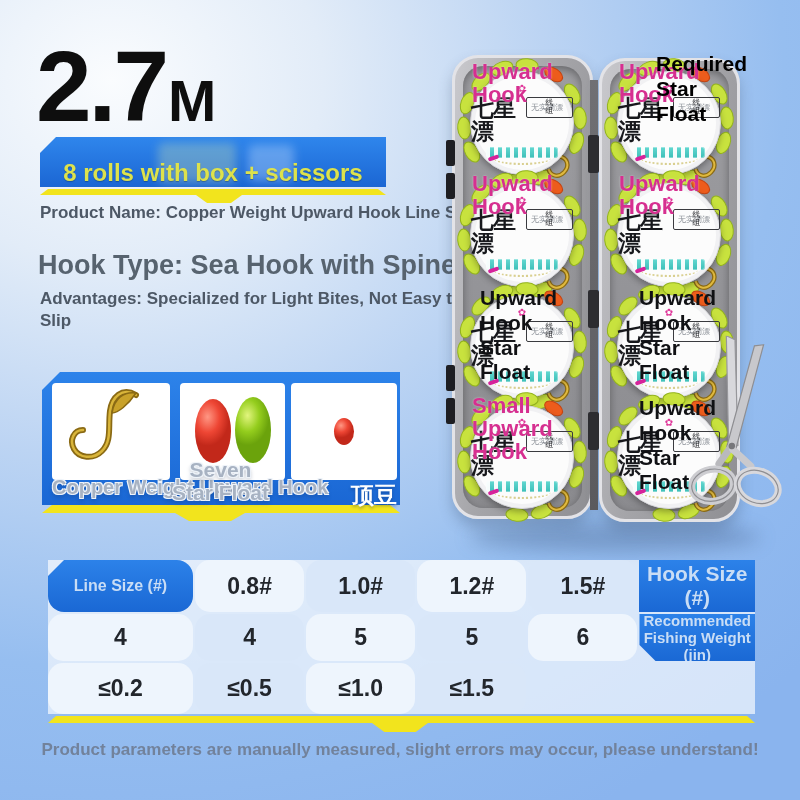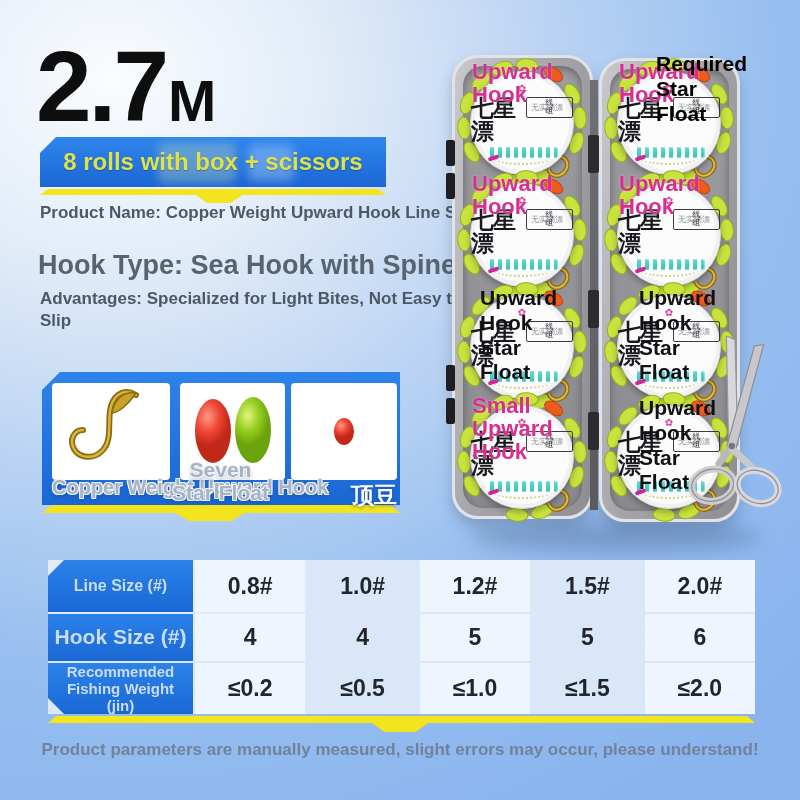--- a/index.html
+++ b/index.html
@@ -10,21 +10,21 @@
   }
   .abs{position:absolute;}
   
   .title{left:36px;top:36px;font-weight:900;color:#0e0e0e;letter-spacing:-3px;line-height:1;}
   .title .big{font-size:100px;}
   .title .unit{font-size:58px;letter-spacing:0;margin-left:2px;}
   
   .banner{left:40px;top:137px;width:346px;height:50px;
     background:linear-gradient(180deg,#2f86ec,#1b66d3);
     clip-path:polygon(16px 0,100% 0,100% 100%,0 100%,0 16px);
-    display:flex;align-items:center;justify-content:center;}
+    display:flex;align-items:flex-end;justify-content:center;}
   .banner .ghost{position:absolute;border-radius:6px;filter:blur(5px);}
   .banner .g1{left:118px;top:6px;width:78px;height:40px;background:rgba(225,238,170,.30);}
   .banner .g2{left:208px;top:8px;width:46px;height:36px;background:rgba(205,228,255,.35);}
   .banner-text{position:relative;font-size:24px;font-weight:800;color:#dde24c;text-shadow:0 1px 1px rgba(0,0,0,.25);}
   .yline{background:#f2e41d;}
   .banner-line{left:40px;top:189px;width:346px;height:6px;clip-path:polygon(8px 0,calc(100% - 8px) 0,100% 100%,0 100%);}
   .banner-tab{left:196px;top:195px;width:46px;height:8px;clip-path:polygon(0 0,100% 0,76% 100%,24% 100%);}
   
   .pname{left:40px;top:202px;width:432px;font-size:17px;font-weight:700;color:#4d5866;line-height:1.32;}
   .htype{left:38px;top:250px;font-size:27px;font-weight:800;color:#57636f;}
@@ -86,24 +86,24 @@
   .ov.blacklist{left:33px;top:14px;width:84px;font-size:21px;color:#101114;text-align:left;line-height:1.18;}
   .ov.blackreq{left:62px;top:4px;width:86px;font-size:21px;color:#000000;line-height:1.18;}
   
   .scissors{left:252px;top:298px;width:120px;height:195px;transform:rotate(6deg);}
   
   .spec{left:48px;top:560px;width:707px;height:154px;display:grid;
     grid-template-columns:145px repeat(5,1fr);grid-template-rows:52px 47px 51px;gap:2px;
     background:rgba(255,255,255,.65);}
   .hcell{background:linear-gradient(180deg,#2c82e9,#1a68d4);color:#c9ddf5;font-weight:700;
     display:flex;align-items:center;justify-content:center;text-align:center;line-height:1.15;}
-  .h1{font-size:16px;clip-path:polygon(16px 0,100% 0,100% 100%,0 100%,0 16px);}
+  .h1{font-size:16px;clip-path:polygon(16px 0,100% 0,100% 100%,0 100%,0 16px);border-radius:16px;}
   .h2{font-size:21px;}
   .h3{font-size:15px;clip-path:polygon(0 0,100% 0,100% 100%,16px 100%,0 calc(100% - 16px));padding:8px 4px;}
-  .vcell{display:flex;align-items:center;justify-content:center;font-size:23px;font-weight:600;color:#22262c;}
+  .vcell{display:flex;align-items:center;justify-content:center;font-size:23px;font-weight:600;color:#22262c;border-radius:15px;}
   .ca{background:#eef5fd;}
   .cb{background:#d9e7f9;}
   .table-line{left:48px;top:716px;width:707px;height:7px;clip-path:polygon(8px 0,calc(100% - 8px) 0,100% 100%,0 100%);}
   .table-tab{left:372px;top:723px;width:56px;height:9px;clip-path:polygon(0 0,100% 0,78% 100%,22% 100%);}
   
   .disclaimer{left:0;top:740px;width:800px;text-align:center;font-size:17px;font-weight:700;color:#72829b;}
 </style>
 </head>
 <body>
 
@@ -343,33 +343,31 @@
       <circle cx="51" cy="109" r="3.2" fill="#77777b"></circle>
     </svg>
   </div>
 
   <div class="abs spec">
     <div class="hcell h1">Line Size (#)</div>
     <div class="vcell ca">0.8#</div>
     <div class="vcell cb">1.0#</div>
     <div class="vcell ca">1.2#</div>
     <div class="vcell cb">1.5#</div>
-    <div class="vcell ca">2.0#</div>
 
     <div class="hcell h2">Hook Size (#)</div>
     <div class="vcell ca">4</div>
     <div class="vcell cb">4</div>
     <div class="vcell ca">5</div>
     <div class="vcell cb">5</div>
     <div class="vcell ca">6</div>
 
     <div class="hcell h3">Recommended Fishing Weight (jin)</div>
     <div class="vcell ca">≤0.2</div>
     <div class="vcell cb">≤0.5</div>
     <div class="vcell ca">≤1.0</div>
     <div class="vcell cb">≤1.5</div>
-    <div class="vcell ca">≤2.0</div>
   </div>
   <div class="abs yline table-line"></div>
   <div class="abs yline table-tab"></div>
 
   <div class="abs disclaimer">Product parameters are manually measured, slight errors may occur, please understand!</div>
 </div>
 
 </body></html>

